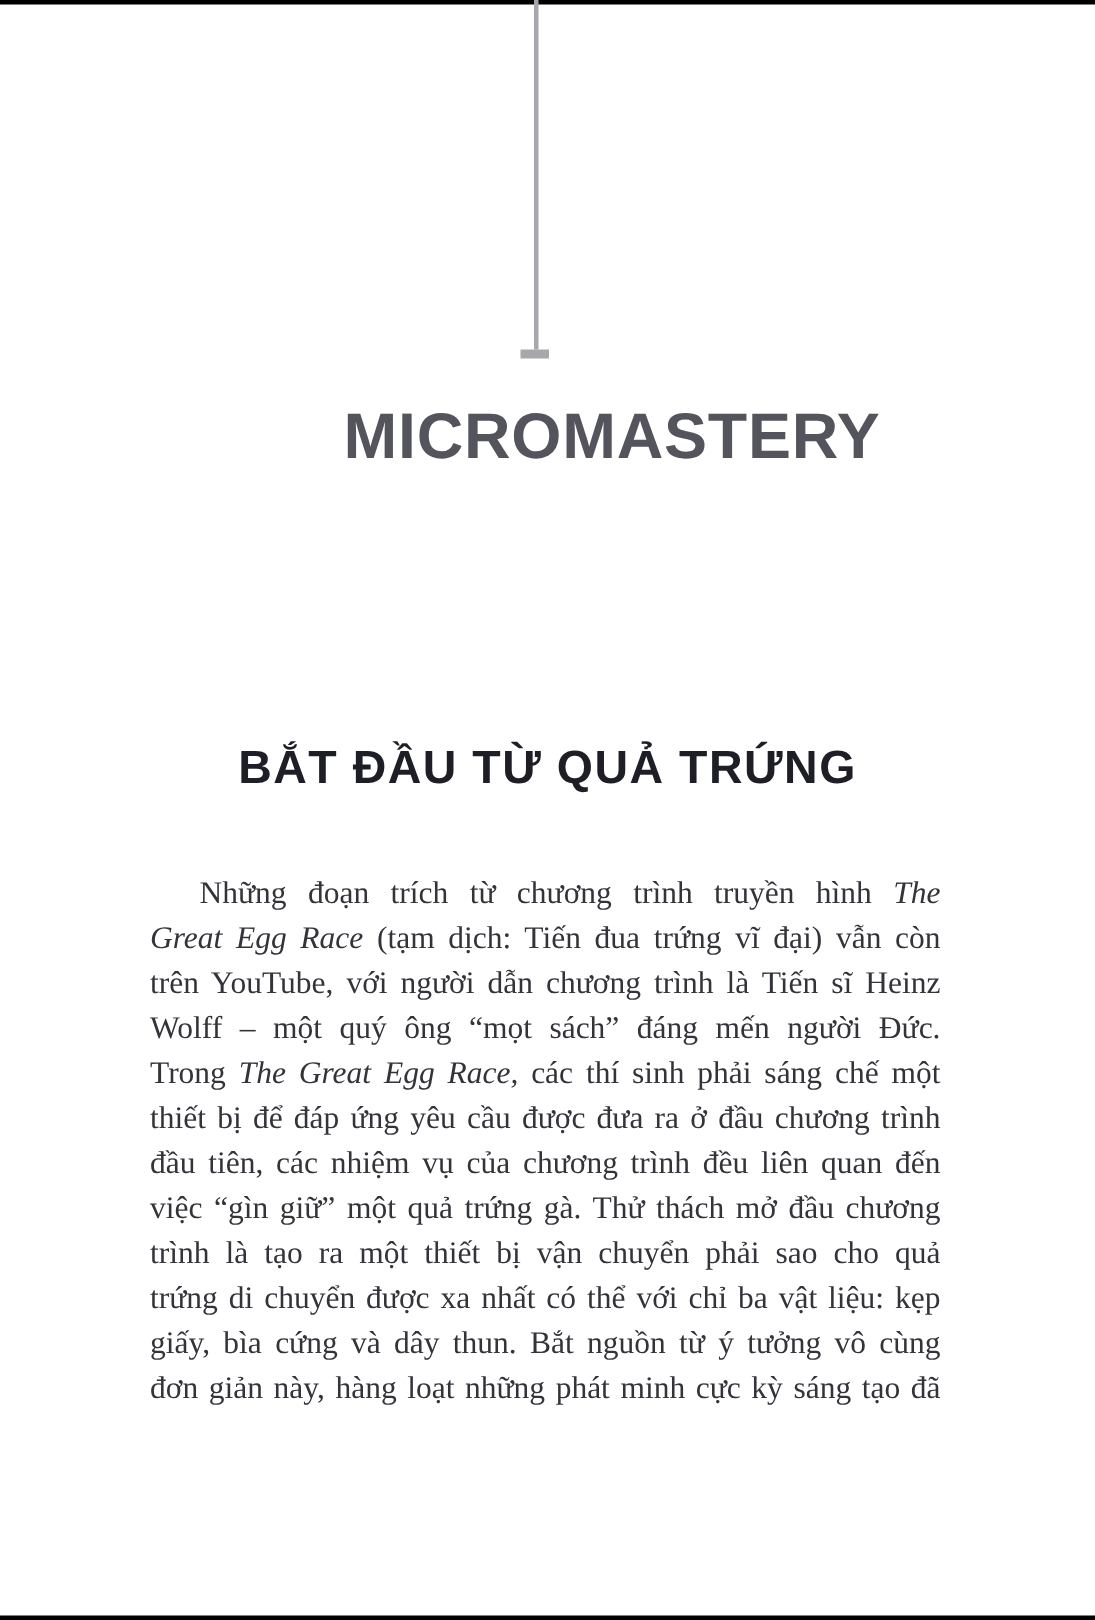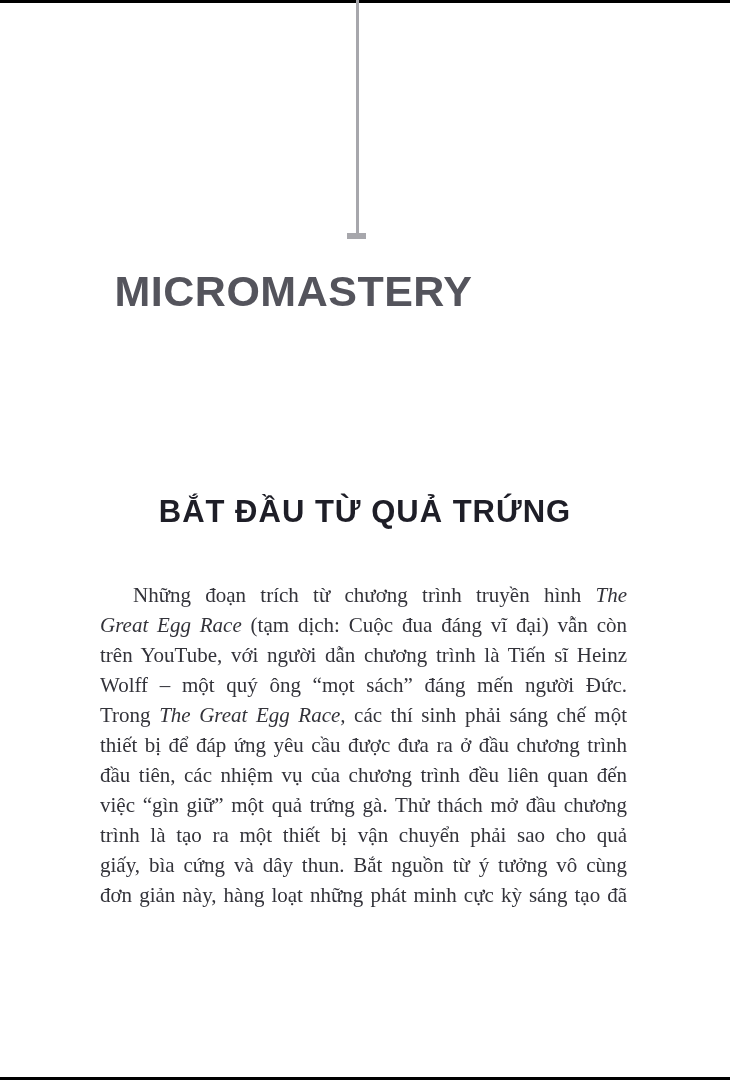--- a/index.html
+++ b/index.html
@@ -23,21 +23,21 @@
   .ornament-line{
     position:absolute;left:356px;top:0;width:3px;height:233px;
     background:var(--ornament);
   }
   .ornament-foot{
     position:absolute;left:347px;top:233px;width:19px;height:6px;
     background:var(--ornament);
   }
   .title{
     position:absolute;top:262px;left:0;width:587px;
-    text-align:center;
+    text-align:right;
     font-family:"Liberation Sans","DejaVu Sans",sans-serif;
     font-weight:bold;font-size:43px;line-height:58px;letter-spacing:0.5px;
     color:var(--title);
   }
   .heading{
     position:absolute;top:492px;left:0;width:730px;
     text-align:center;
     font-family:"Liberation Sans","DejaVu Sans",sans-serif;
     font-weight:bold;font-size:31px;line-height:40px;letter-spacing:1px;
     color:var(--heading);
@@ -64,25 +64,26 @@
 <div class="ornament-foot"></div>
 
 <h1 class="title">
   <div>MICROMASTERY</div>
 </h1>
 
 <h2 class="heading">BẮT ĐẦU TỪ QUẢ TRỨNG</h2>
 
 <div class="paragraph">
     <div class="pline indent"><span>Những đoạn trích từ chương trình truyền hình </span><i>The</i></div>
-    <div class="pline"><i>Great Egg Race</i><span> (tạm dịch: Cuộc đua đáng vĩ đại) vẫn còn</span></div>
+    <div class="pline"><i>Great Egg Race</i><span> (tạm dịch: Tiến đua trứng vĩ đại) vẫn còn</span></div>
     <div class="pline"><span>trên YouTube, với người dẫn chương trình là Tiến sĩ Heinz</span></div>
     <div class="pline"><span>Wolff – một quý ông “mọt sách” đáng mến người Đức.</span></div>
     <div class="pline"><span>Trong </span><i>The Great Egg Race,</i><span> các thí sinh phải sáng chế một</span></div>
     <div class="pline"><span>thiết bị để đáp ứng yêu cầu được đưa ra ở đầu chương trình</span></div>
     <div class="pline"><span>đầu tiên, các nhiệm vụ của chương trình đều liên quan đến</span></div>
     <div class="pline"><span>việc “gìn giữ” một quả trứng gà. Thử thách mở đầu chương</span></div>
     <div class="pline"><span>trình là tạo ra một thiết bị vận chuyển phải sao cho quả</span></div>
+    <div class="pline"><span>trứng di chuyển được xa nhất có thể với chỉ ba vật liệu: kẹp</span></div>
     <div class="pline"><span>giấy, bìa cứng và dây thun. Bắt nguồn từ ý tưởng vô cùng</span></div>
     <div class="pline"><span>đơn giản này, hàng loạt những phát minh cực kỳ sáng tạo đã</span></div>
   </div>
 
 <div class="edge bottom"></div>
 
 </body></html>

